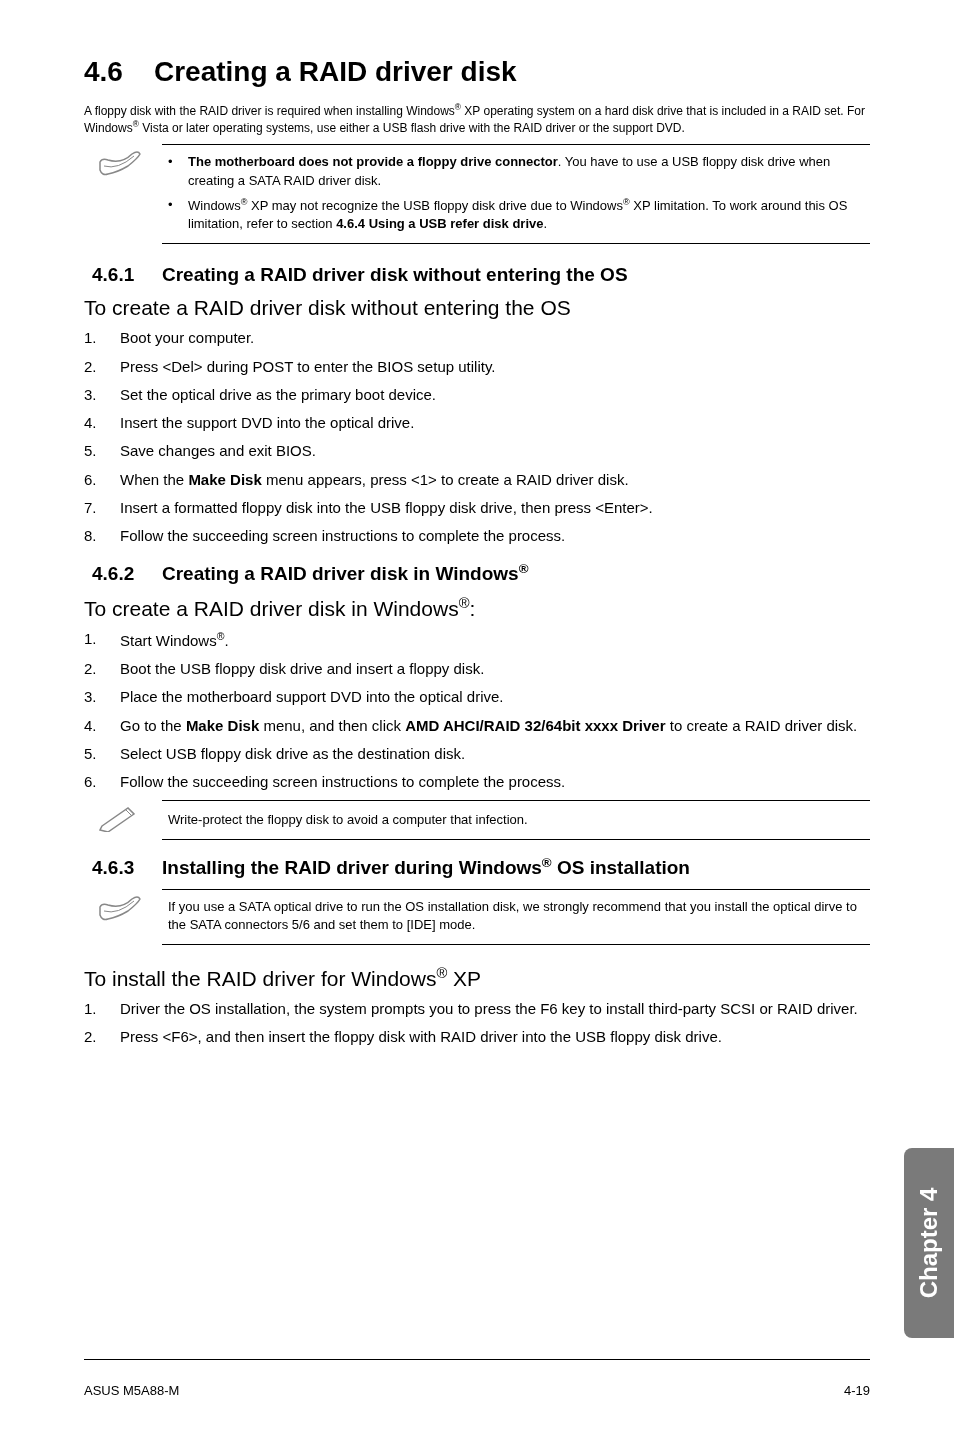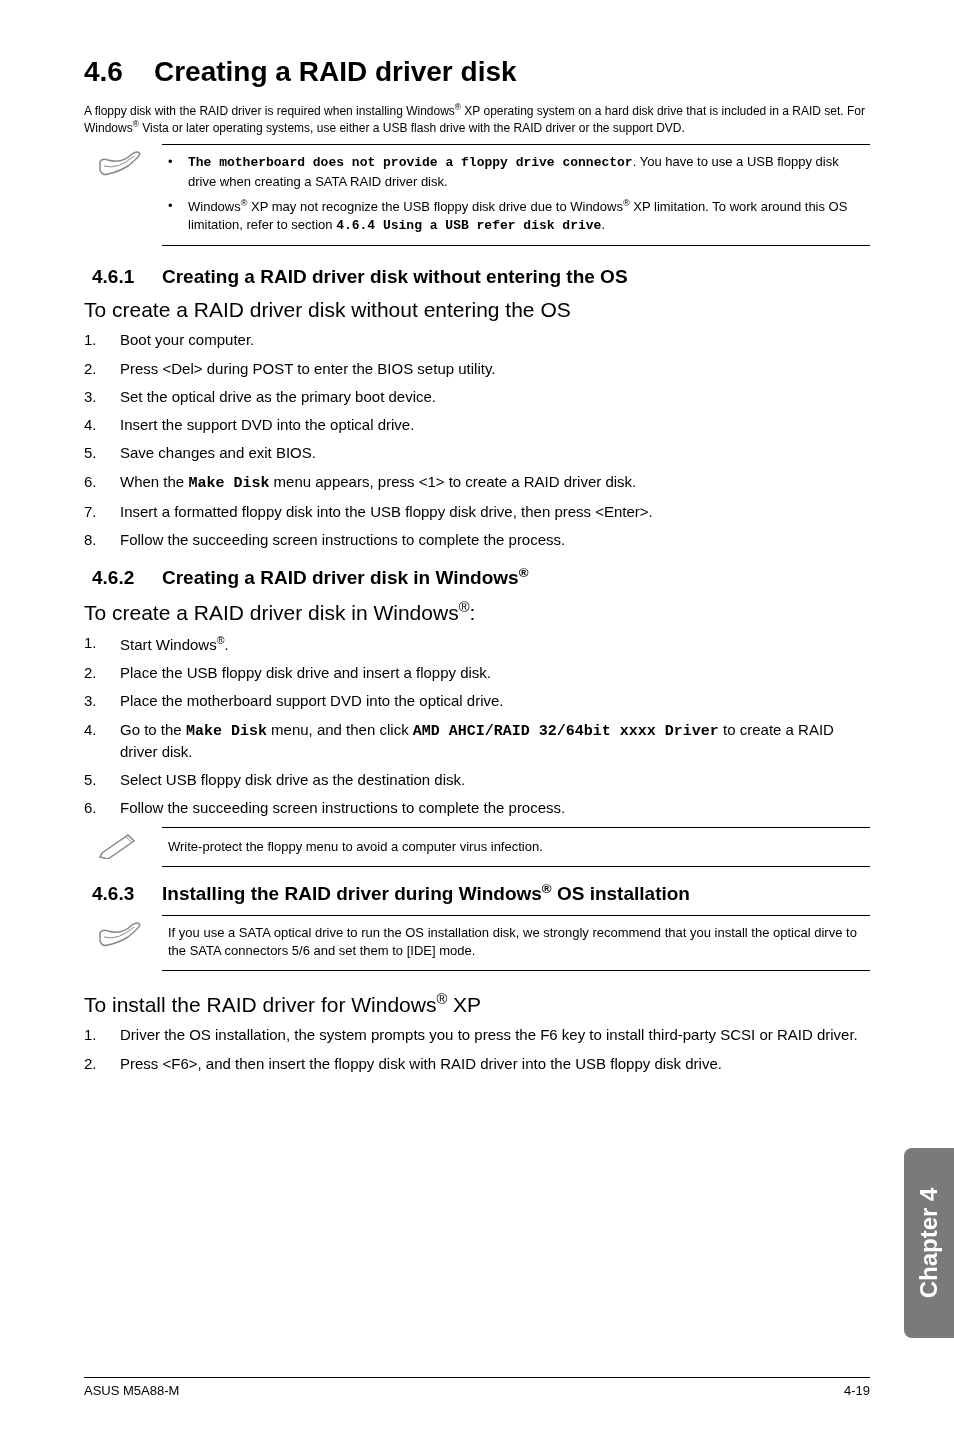--- a/index.html
+++ b/index.html
@@ -104,27 +104,27 @@
   .chapter-tab span {
     transform: rotate(-90deg);
     white-space: nowrap;
   }
   .footer {
     position: absolute;
     bottom: 40px;
     left: 84px;
     right: 84px;
     border-top: 1px solid #000;
-    padding-top: 5px;
+    padding-top: 23px;
     font-size: 13px;
     display:flex;
     justify-content:space-between;
   }
   sup { font-size: 0.7em; }
-  b { font-weight: bold; font-family: Liberation Mono, monospace; }
+  b { font-weight: bold; }
   .h2-num { display:inline-block; width:70px;}
   .h1-num { display:inline-block; width:70px;}
 </style>
 </head>
 <body>
 
 <div class="h1">
   <span class="h1-num">4.6</span><span>Creating a RAID driver disk</span>
 </div>
 
@@ -192,21 +192,21 @@
   <span class="h2-num">4.6.2</span><span id="s462title">Creating a RAID driver disk in Windows<sup>®</sup></span>
 </div>
 <p class="sub-intro" id="s462intro">To create a RAID driver disk in Windows<sup>®</sup>:</p>
 <ol class="steps">
   <li>
       <span class="num">1.</span>
       <span class="txt" id="s462s1">Start Windows<sup>®</sup>.</span>
     </li>
   <li>
       <span class="num">2.</span>
-      <span class="txt">Place the USB floppy disk drive and insert a floppy disk.</span>
+      <span class="txt">Boot the USB floppy disk drive and insert a floppy disk.</span>
     </li>
   <li>
       <span class="num">3.</span>
       <span class="txt">Place the motherboard support DVD into the optical drive.</span>
     </li>
   <li>
       <span class="num">4.</span>
       <span class="txt"><span>Go to the </span><b>Make Disk</b><span> menu, and then click </span><b>AMD AHCI/RAID 32/64bit xxxx Driver</b><span> to create a RAID driver disk.</span></span>
     </li>
   <li>
@@ -219,21 +219,21 @@
     </li>
 </ol>
 
 <div class="pencil-block">
   <div class="pencil-icon">
     <svg width="44" height="30" viewBox="0 0 44 30">
       <path d="M4 24 L30 6 L36 12 L10 30 L2 28 Z" fill="none" stroke="#888" stroke-width="1.5"></path>
       <path d="M28 8 L34 14" fill="none" stroke="#888" stroke-width="1"></path>
     </svg>
   </div>
-  <div class="pencil-content">Write-protect the floppy menu to avoid a computer virus infection.</div>
+  <div class="pencil-content">Write-protect the floppy disk to avoid a computer that infection.</div>
 </div>
 
 <div class="h2">
   <span class="h2-num">4.6.3</span><span id="s463title">Installing the RAID driver during Windows<sup>®</sup> OS installation</span>
 </div>
 
 <div class="note-block" style="margin-top:2px;justify-content:space-between;">
   <div class="note-icon">
     <svg width="44" height="34" viewBox="0 0 44 34">
       <path d="M2 14 Q4 10 10 12 Q24 16 34 6 Q40 2 42 6 Q40 10 30 18 Q20 24 10 26 Q4 28 2 22 Z" fill="none" stroke="#888" stroke-width="1.5"></path>

